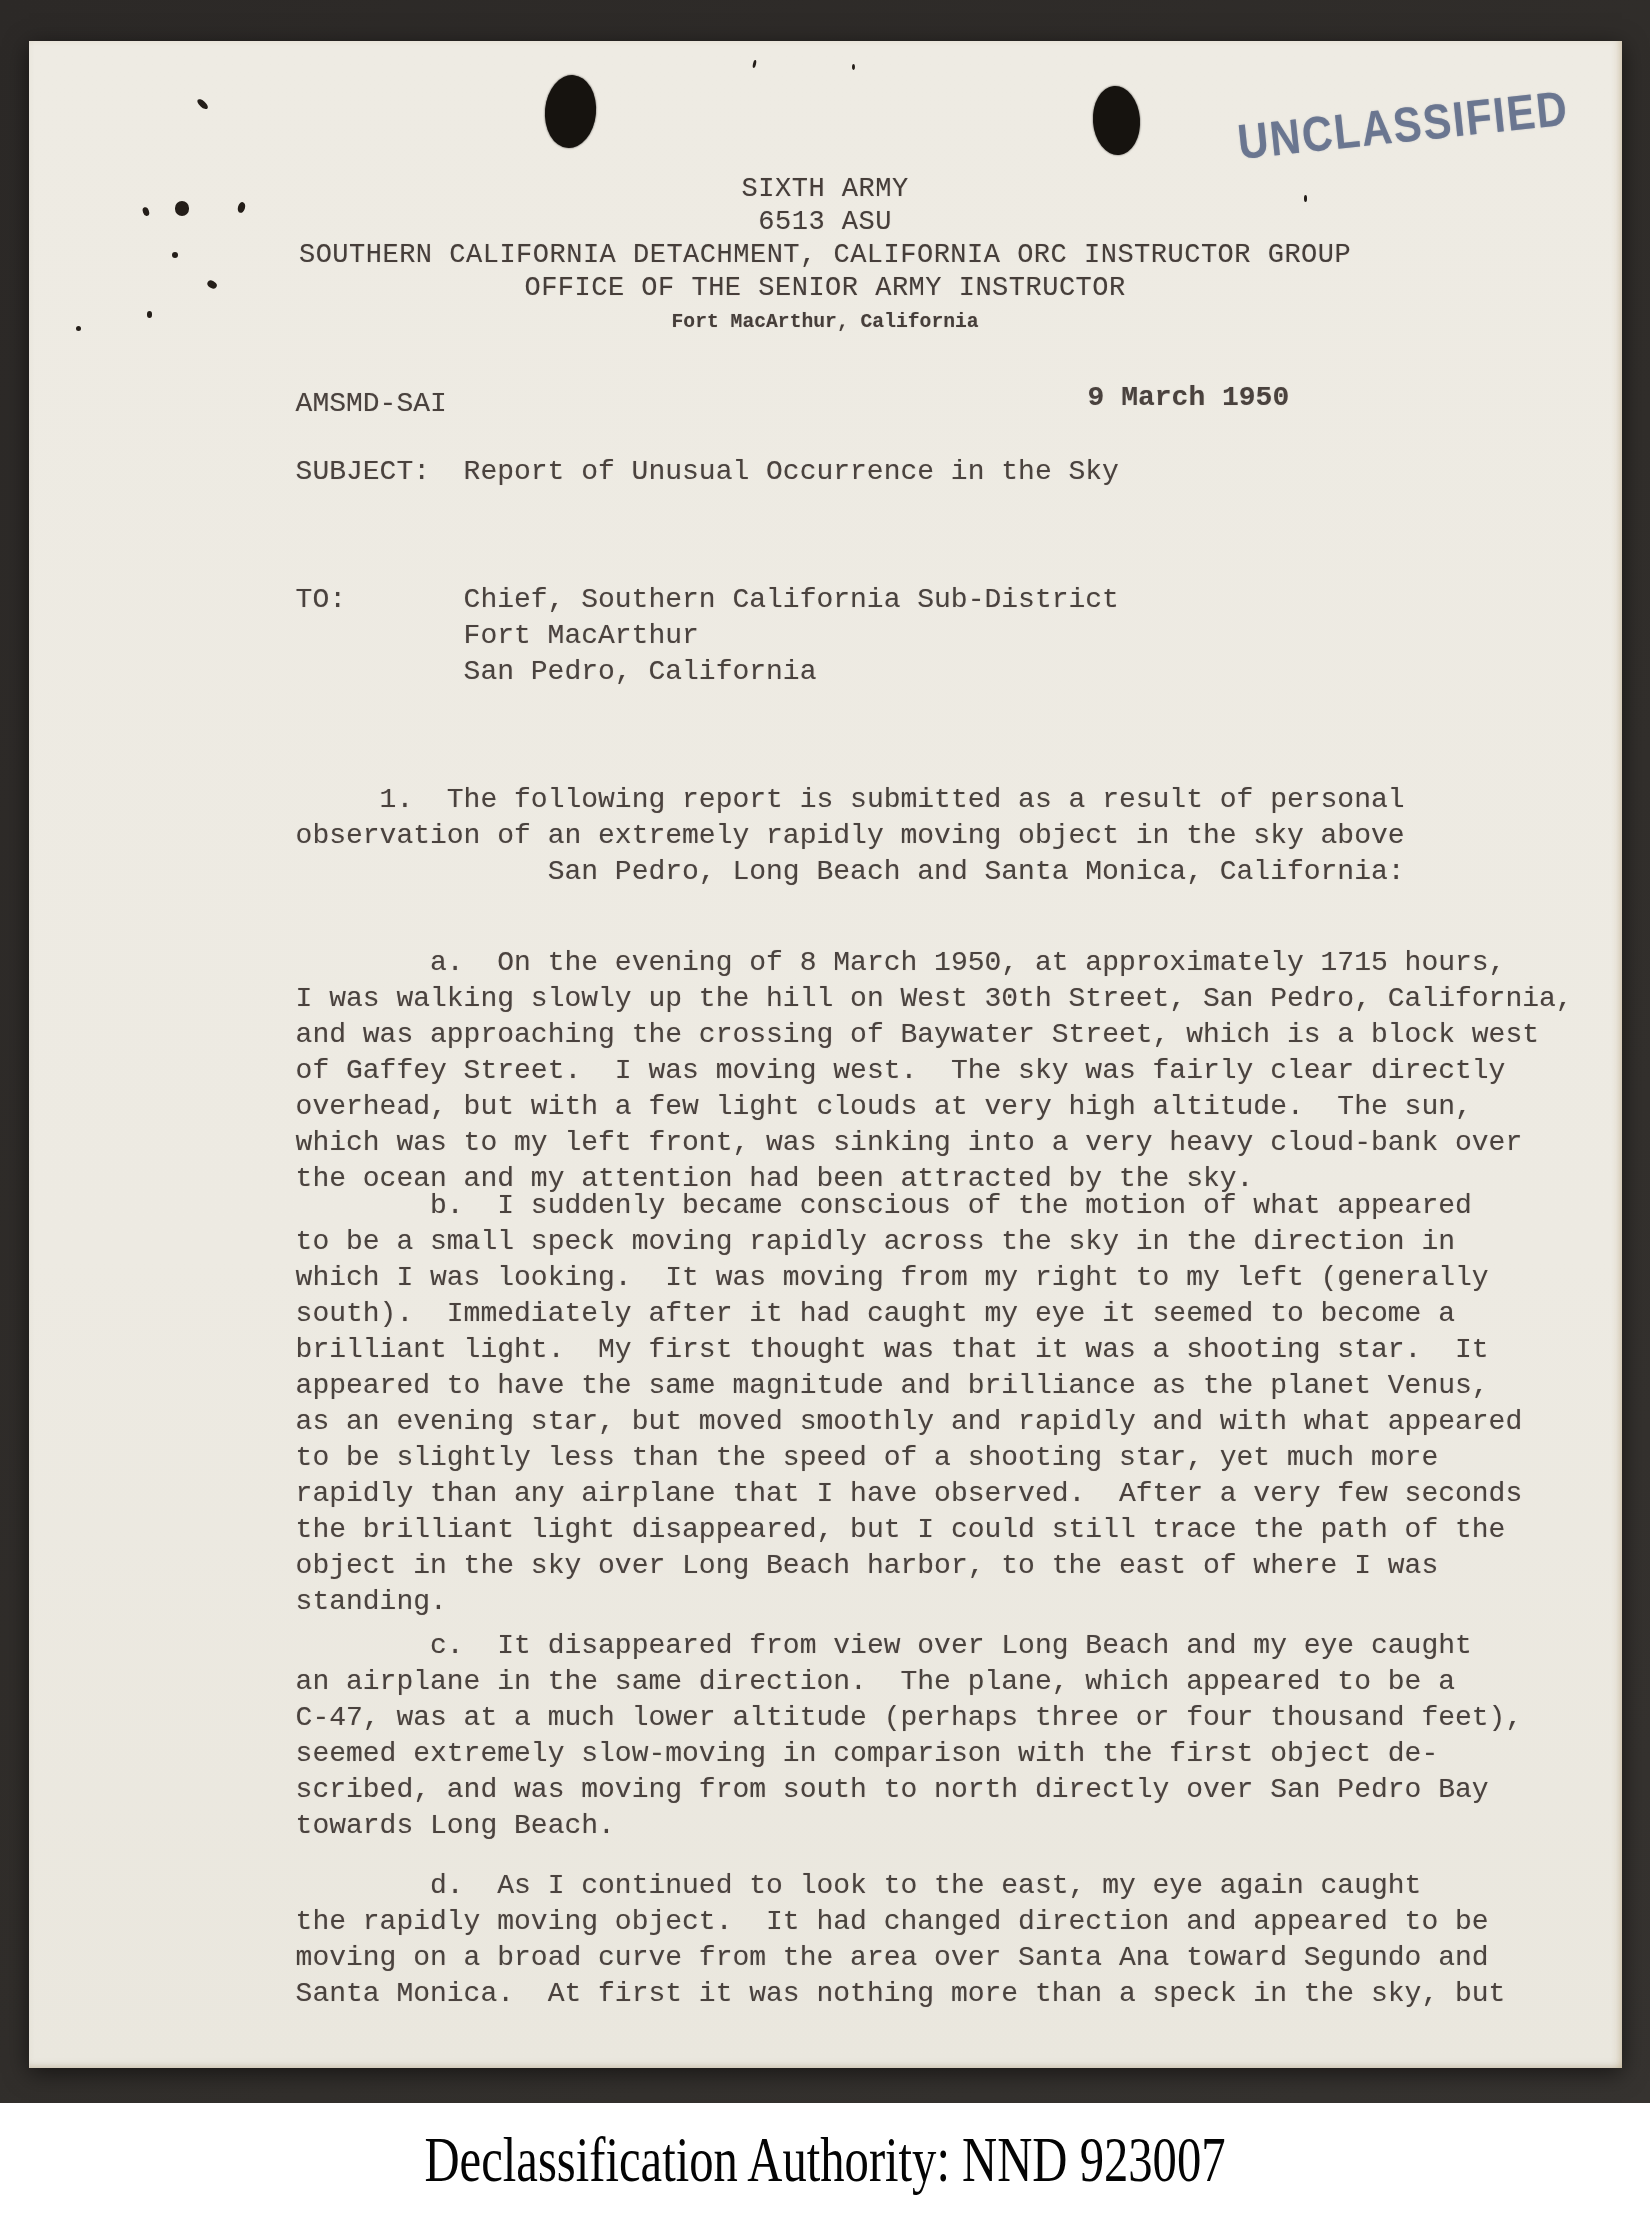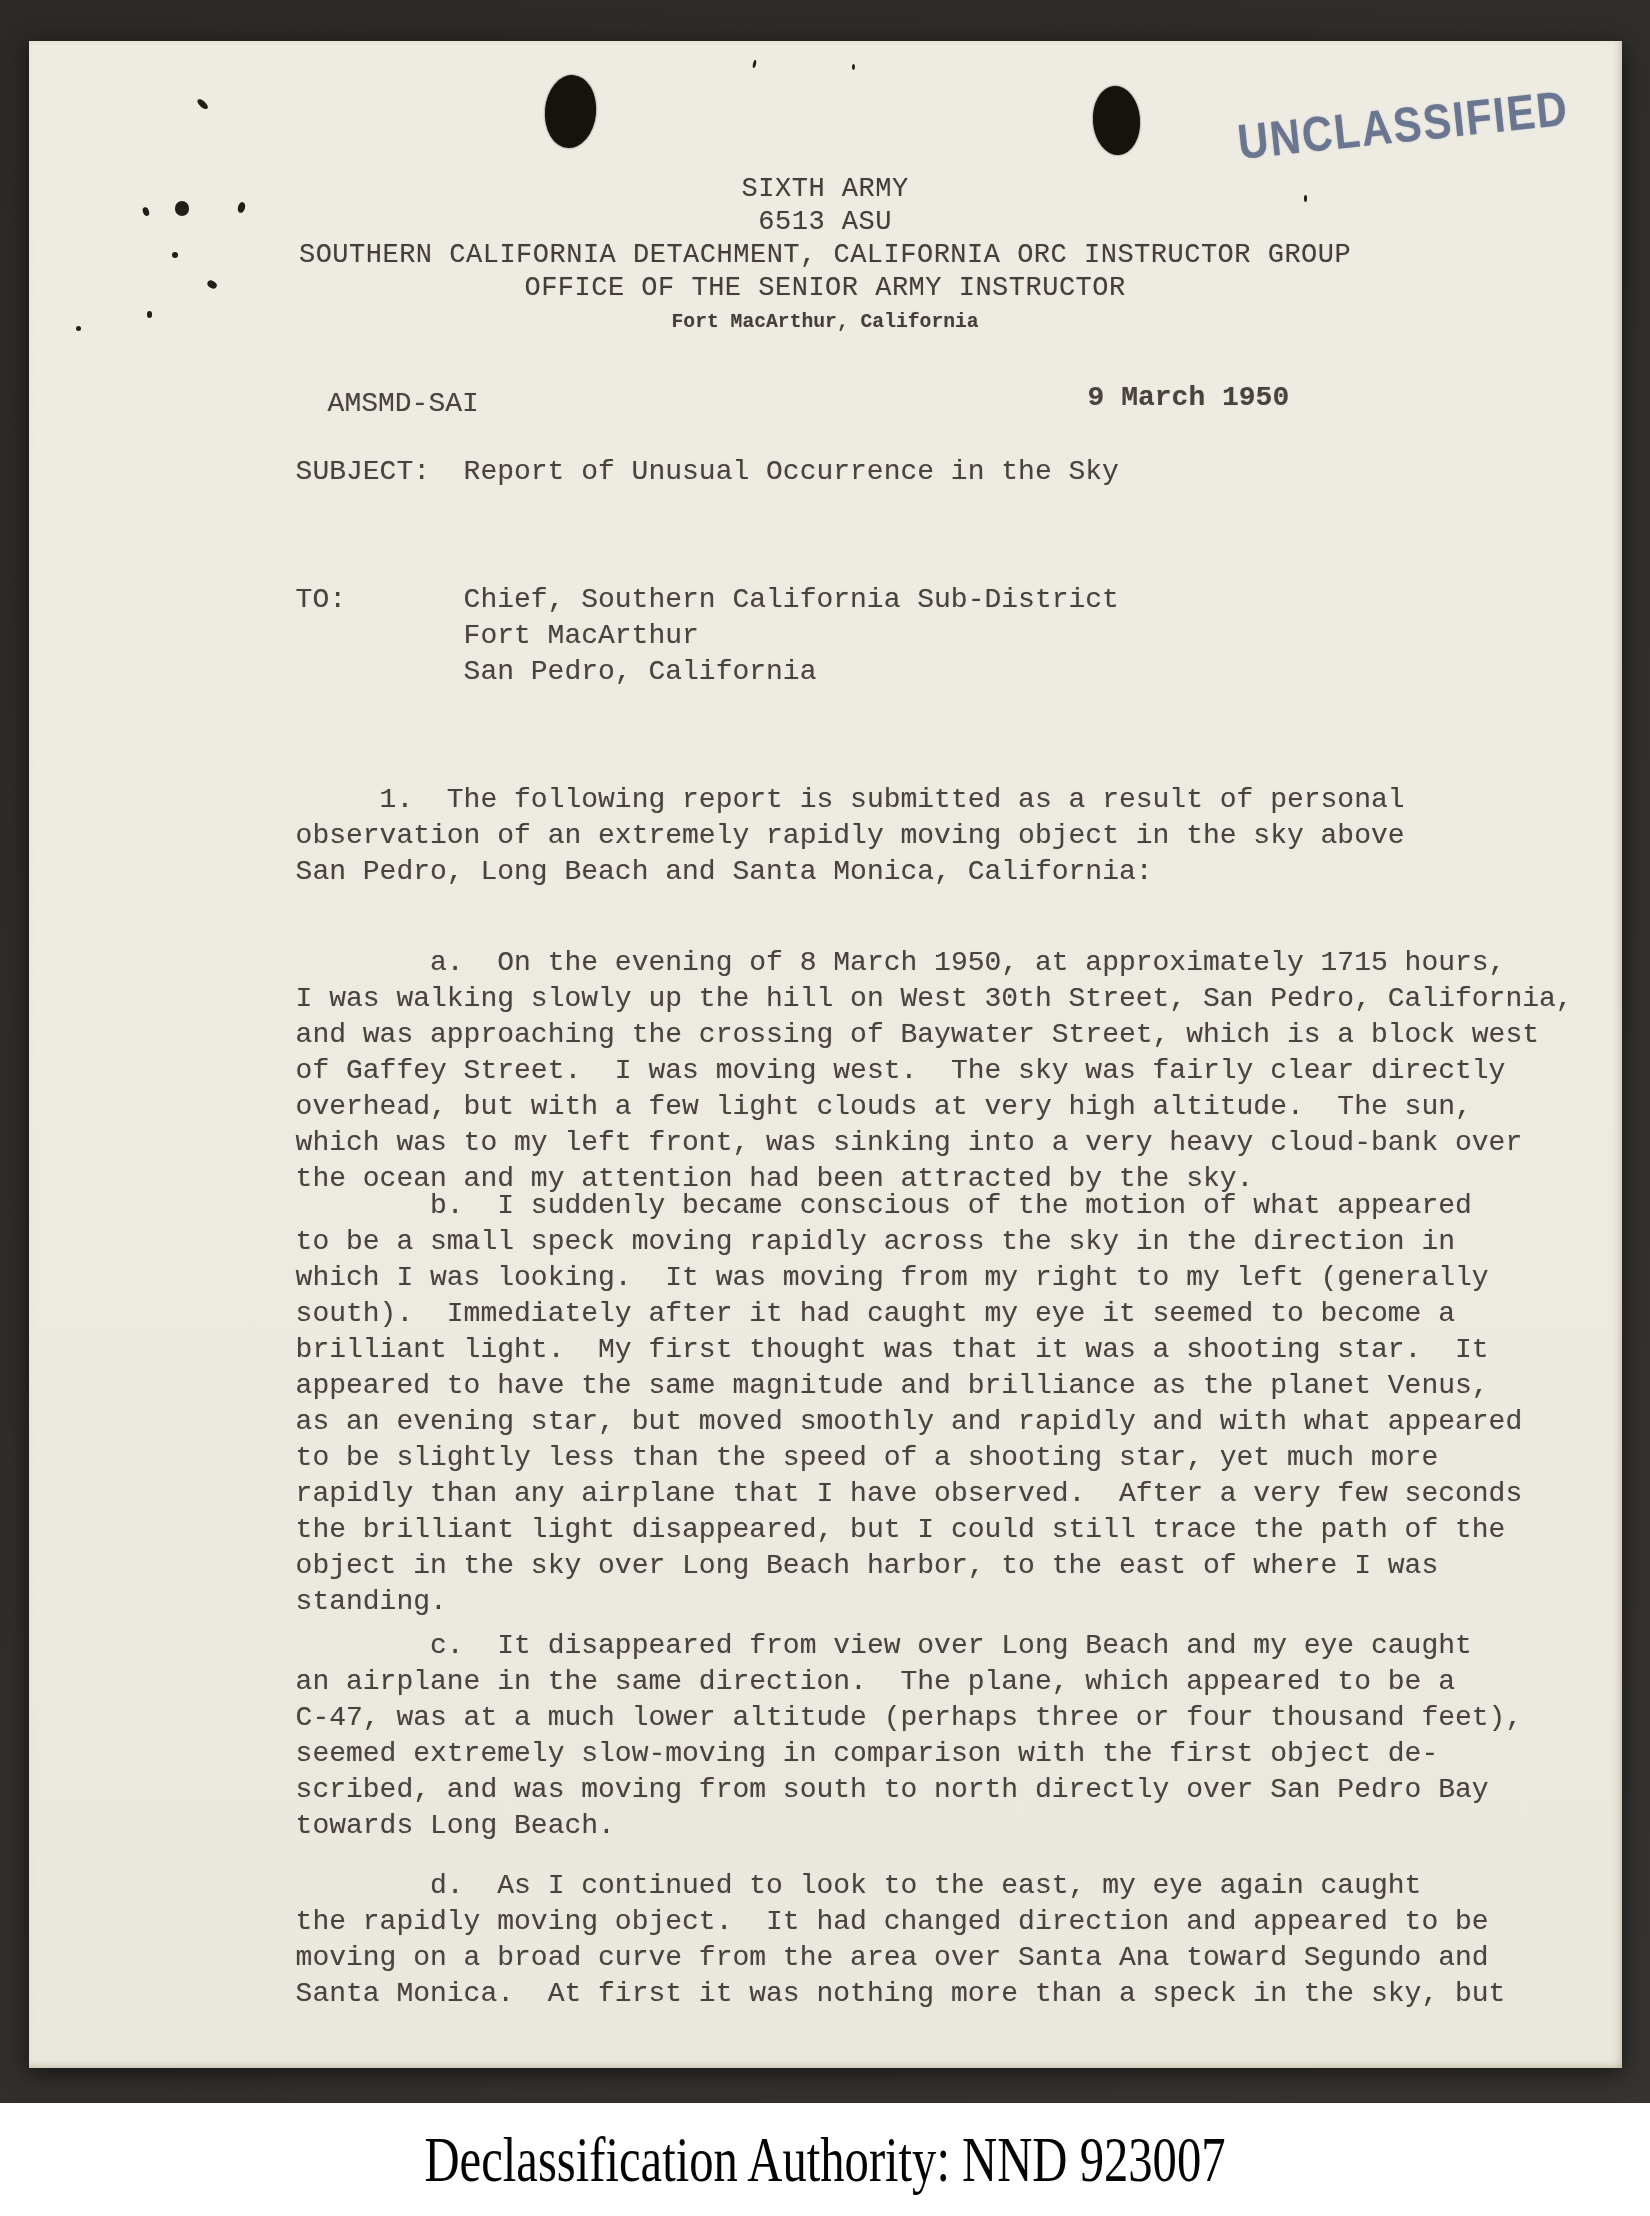--- a/index.html
+++ b/index.html
@@ -121,32 +121,32 @@
     <div class="stamp">UNCLASSIFIED</div>
 
     <div class="hdr">
       <div class="hdr-line">SIXTH ARMY</div>
       <div class="hdr-line">6513 ASU</div>
       <div class="hdr-line">SOUTHERN CALIFORNIA DETACHMENT, CALIFORNIA ORC INSTRUCTOR GROUP</div>
       <div class="hdr-line">OFFICE OF THE SENIOR ARMY INSTRUCTOR</div>
       <div class="hdr-loc">Fort MacArthur, California</div>
     </div>
 
-    <div class="tw col-label" style="top:345px;margin-left:32px;">AMSMD-SAI</div>
+    <div class="tw col-label" style="top:345px;">AMSMD-SAI</div>
     <div class="tw meta-date" style="top:339px;font-weight:bold;">9 March 1950</div>
 
     <div class="tw col-label" style="top:413px;">SUBJECT:</div>
     <div class="tw col-value" style="top:413px;">Report of Unusual Occurrence in the Sky</div>
 
     <div class="tw col-label" style="top:541px;">TO:</div>
     <div class="tw col-value" style="top:541px;">Chief, Southern California Sub-District
 Fort MacArthur
 San Pedro, California</div>
 
-    <div class="tw col-label" style="top:741px;">     1.  The following report is submitted as a result of personal
+    <div class="tw col-label" style="top:741px;text-align:right;">     1.  The following report is submitted as a result of personal
 observation of an extremely rapidly moving object in the sky above
 San Pedro, Long Beach and Santa Monica, California:</div>
     <div class="tw col-label" style="top:904px;">        a.  On the evening of 8 March 1950, at approximately 1715 hours,
 I was walking slowly up the hill on West 30th Street, San Pedro, California,
 and was approaching the crossing of Baywater Street, which is a block west
 of Gaffey Street.  I was moving west.  The sky was fairly clear directly
 overhead, but with a few light clouds at very high altitude.  The sun,
 which was to my left front, was sinking into a very heavy cloud-bank over
 the ocean and my attention had been attracted by the sky.</div>
     <div class="tw col-label" style="top:1147px;">        b.  I suddenly became conscious of the motion of what appeared

